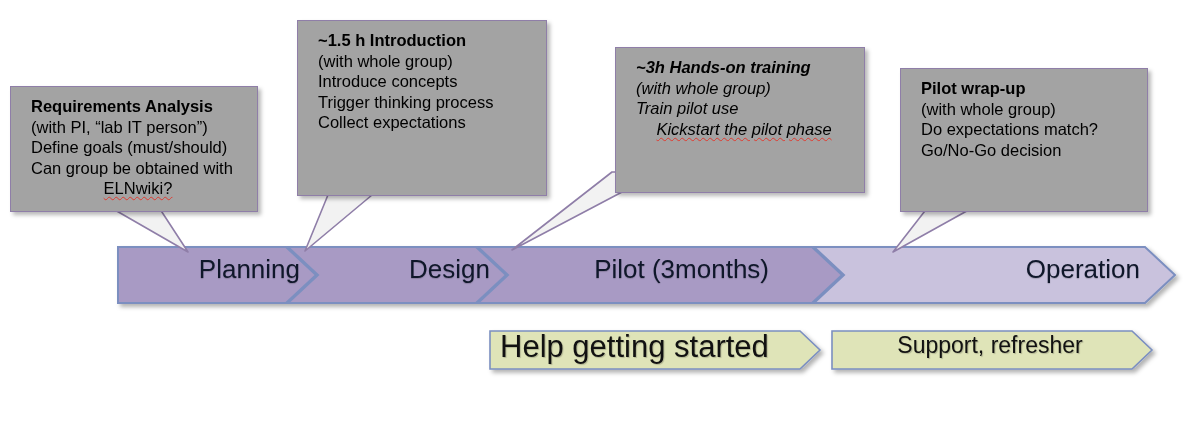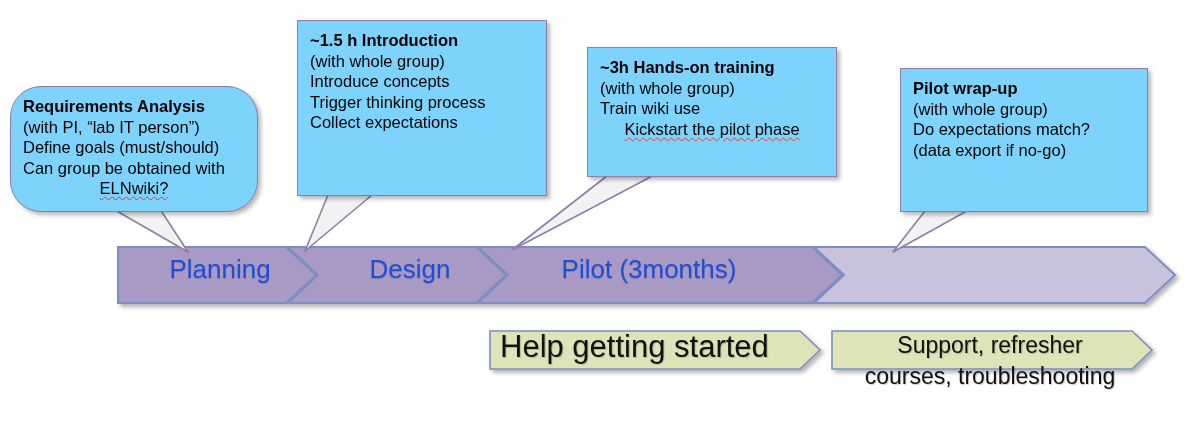--- a/index.html
+++ b/index.html
@@ -9,58 +9,58 @@
     font-family:"Liberation Sans", sans-serif;
     position:relative;
     overflow:hidden;
     -webkit-font-smoothing:antialiased;
   }
   #stage{position:absolute;left:0;top:0;width:1200px;height:432px;}
 
   
   .callout{
     position:absolute;
-    background:#7dd3fc;
+    background:#a3a3a3;
     border:1.5px solid #8f7ea8;
     box-sizing:border-box;
     box-shadow:3px 3px 4px rgba(0,0,0,0.28);
-    padding:9px 12px 6px 12px;
+    padding:9px 12px 6px 20px;
     color:#000;
     font-size:16.5px;
     line-height:20.5px;
     z-index:30;
   }
   .callout .hd{font-weight:bold;}
   .callout .ln{white-space:nowrap;}
   .callout .squig{
     text-decoration:underline;
     text-decoration-style:wavy;
     text-decoration-color:#e03a2f;
     text-decoration-thickness:1px;
     text-underline-offset:2px;
     text-align:center;
   }
 
-  #box1{left:10px;  top:86px; width:248px; height:126px;border-radius:31px;}
+  #box1{left:10px;  top:86px; width:248px; height:126px;}
   #box2{left:297px; top:20px; width:250px; height:176px;}
-  #box3{left:587px; top:47px; width:250px; height:130px;}
+  #box3{left:615px; top:47px; width:250px; height:146px;font-style:italic;}
   #box4{left:900px; top:68px; width:248px; height:144px;}
 
   
   #tails{position:absolute;left:0;top:0;width:1200px;height:432px;z-index:20;}
   #arrows{position:absolute;left:0;top:0;width:1200px;height:432px;z-index:10;}
   #greens{position:absolute;left:0;top:0;width:1200px;height:432px;z-index:12;}
 
   
   .phase-label{
     position:absolute;
-    color:#1d4ed8;
+    color:#0f172a;
     font-size:26px;
     line-height:26px;
-    text-align:center;
+    text-align:right;
     z-index:14;
     white-space:nowrap;
     text-shadow:0 1px 1px rgba(0,0,0,0.18);
   }
   #lab-planning {left:140px; top:256px; width:160px;}
   #lab-design   {left:330px; top:256px; width:160px;}
   #lab-pilot    {left:529px; top:256px; width:240px;}
   #lab-operation{left:880px; top:256px; width:260px;}
 
   
@@ -101,32 +101,32 @@
 
       <path d="M478,247 L812,247 L842,275 L812,303 L478,303 L508,275 Z" fill="#a89ac4" stroke="#7b8fc0" stroke-width="2"></path>
 
       <path d="M814,247 L1145,247 L1175,275 L1145,303 L814,303 L844,275 Z" fill="#c9c2dd" stroke="#7b8fc0" stroke-width="2"></path>
     </g>
   </svg>
 
   <div class="phase-label" id="lab-planning">Planning</div>
   <div class="phase-label" id="lab-design">Design</div>
   <div class="phase-label" id="lab-pilot">Pilot (3months)</div>
+  <div class="phase-label" id="lab-operation">Operation</div>
 
   <svg id="greens" viewBox="0 0 1200 432">
     <g filter="url(#sh)">
       <path d="M490,331 L800,331 L820,350 L800,369 L490,369 Z" fill="#dfe4b8" stroke="#7b8fc0" stroke-width="1.6"></path>
       <path d="M832,331 L1132,331 L1152,350 L1132,369 L832,369 Z" fill="#dfe4b8" stroke="#7b8fc0" stroke-width="1.6"></path>
     </g>
   </svg>
 
   <div class="green-label" id="lab-help">Help getting started</div>
   <div class="green-label" id="lab-support">
     <span>Support, refresher</span><br>
-    <span>courses, troubleshooting</span>
   </div>
 
   <svg id="tails" viewBox="0 0 1200 432">
     <path d="M108,206 L188,252 L158,206 Z" fill="#f2f2f2" stroke="#8f7ea8" stroke-width="1.6" stroke-linejoin="round"></path>
     <path d="M330,190 L305,251 L378,190 Z" fill="#f2f2f2" stroke="#8f7ea8" stroke-width="1.6" stroke-linejoin="round"></path>
     <path d="M612,172 L512,250 L660,172 Z" fill="#f2f2f2" stroke="#8f7ea8" stroke-width="1.6" stroke-linejoin="round"></path>
     <path d="M928,207 L893,252 L974,207 Z" fill="#f2f2f2" stroke="#8f7ea8" stroke-width="1.6" stroke-linejoin="round"></path>
   </svg>
 
   <div class="callout" id="box1">
@@ -141,24 +141,24 @@
     <div class="hd ln">~1.5 h Introduction</div>
     <div class="ln">(with whole group)</div>
     <div class="ln">Introduce concepts</div>
     <div class="ln">Trigger thinking process</div>
     <div class="ln">Collect expectations</div>
   </div>
 
   <div class="callout" id="box3">
     <div class="hd ln">~3h Hands-on training</div>
     <div class="ln">(with whole group)</div>
-    <div class="ln">Train wiki use</div>
+    <div class="ln">Train pilot use</div>
     <div class="ln squig">Kickstart the pilot phase</div>
   </div>
 
   <div class="callout" id="box4">
     <div class="hd ln">Pilot wrap-up</div>
     <div class="ln">(with whole group)</div>
     <div class="ln">Do expectations match?</div>
-    <div class="ln">(data export if no-go)</div>
+    <div class="ln">Go/No-Go decision</div>
   </div>
 
 </div>
 
 </body></html>

